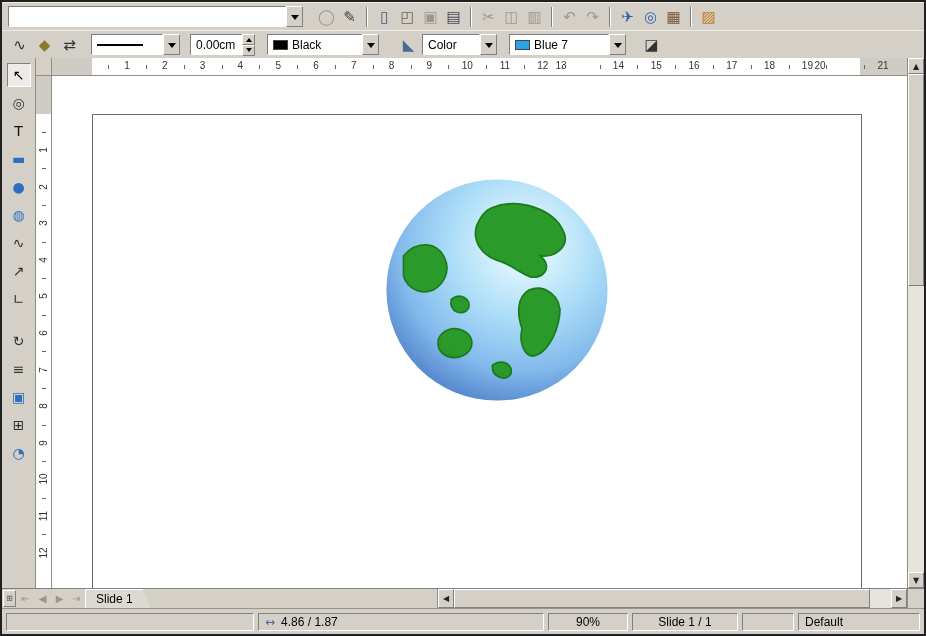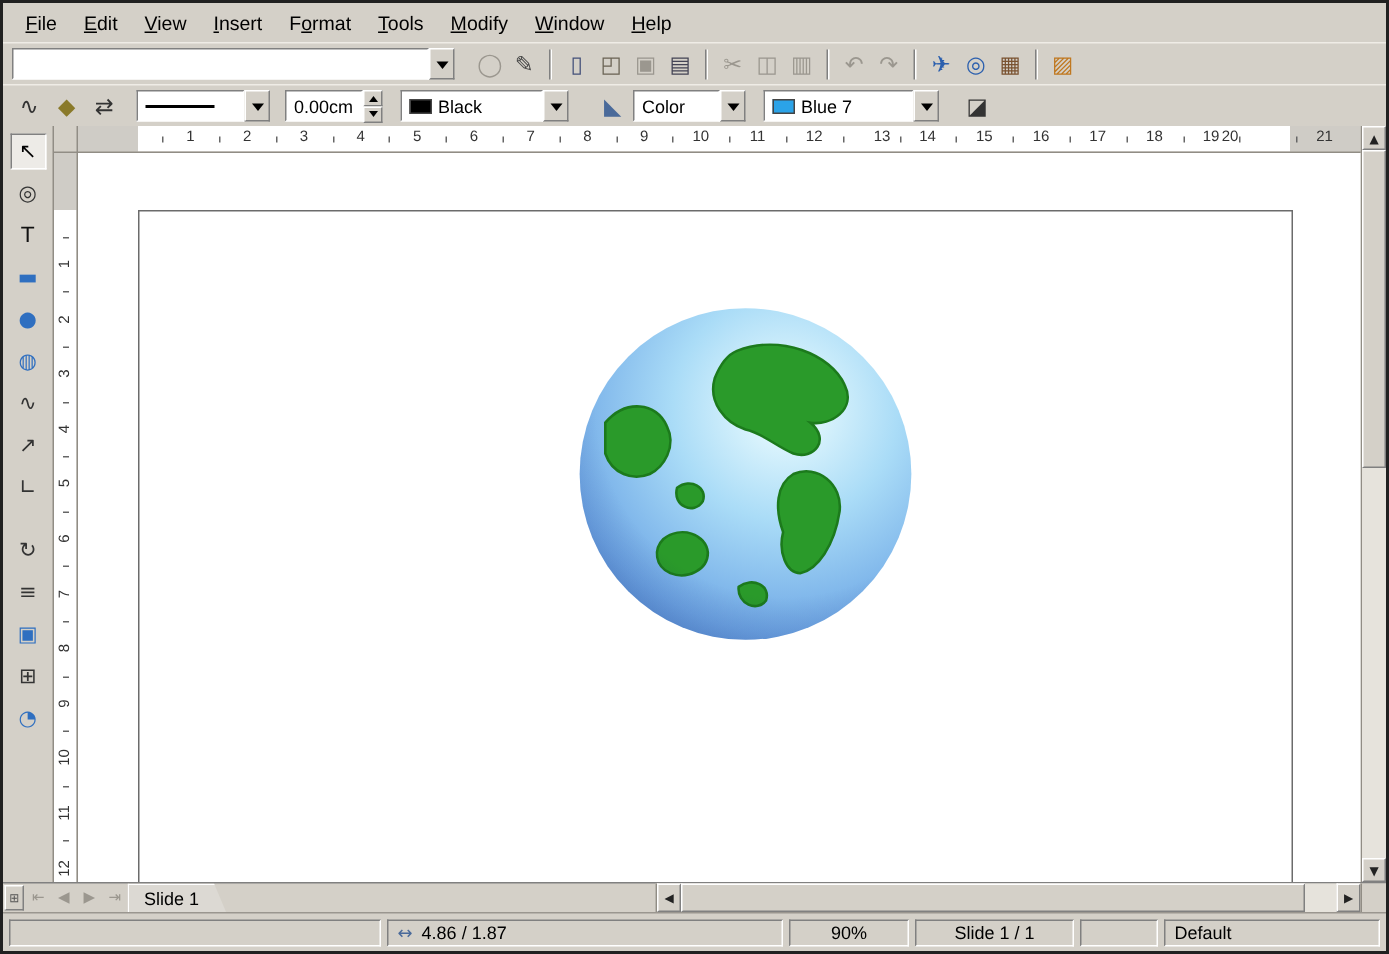--- a/index.html
+++ b/index.html
@@ -93,39 +93,28 @@
   
   .statusbar { height:26px; display:flex; align-items:center; padding:0 2px; background:#d4d0c8;
                border-top:1px solid #9a968f; font-size:12px; }
   .status-cell { height:18px; border:1px solid; border-color:#808080 #fff #fff #808080;
                  margin:0 2px; display:flex; align-items:center; padding:0 6px; white-space:nowrap; }
   .cell-blank1 { width:248px; }
   .cell-pos { flex:1; gap:6px; }
   .cell-zoom { width:80px; justify-content:center; }
   .cell-slide { width:106px; justify-content:center; }
   .cell-blank2 { width:52px; }
-  .cell-style { width:144px; }
+  .cell-style { width:122px; }
   .pos-icon { font-family:"DejaVu Sans",sans-serif; color:#4a6a9a; font-size:12px; }
 </style>
 </head>
 <body>
 
 <div class="window">
 
-  <div class="menubar">
-      <span class="menu-item"><u>F</u>ile</span>
-      <span class="menu-item"><u>E</u>dit</span>
-      <span class="menu-item"><u>V</u>iew</span>
-      <span class="menu-item"><u>I</u>nsert</span>
-      <span class="menu-item">F<u>o</u>rmat</span>
-      <span class="menu-item"><u>T</u>ools</span>
-      <span class="menu-item"><u>M</u>odify</span>
-      <span class="menu-item"><u>W</u>indow</span>
-      <span class="menu-item"><u>H</u>elp</span>
-    </div>
 
   <div class="fbar">
     <div class="combo">
       <input class="combo-field" style="width: 278px;" readonly="" value="">
       <span class="dd-btn"></span>
     </div>
     <span style="width:8px"></span>
     <div style="display:flex;align-items:center">
         <span class="tb-btn disabled">◯</span>
         <span class="tb-btn" style="color: rgb(68, 68, 68);">✎</span>
@@ -235,21 +224,21 @@
             <span class="ruler-num" style="left: 339.6px;">8</span>
             <span class="ruler-tick" style="left: 320.7px;"></span>
             <span class="ruler-num" style="left: 377.4px;">9</span>
             <span class="ruler-tick" style="left: 358.5px;"></span>
             <span class="ruler-num" style="left: 415.2px;">10</span>
             <span class="ruler-tick" style="left: 396.3px;"></span>
             <span class="ruler-num" style="left: 453px;">11</span>
             <span class="ruler-tick" style="left: 434.1px;"></span>
             <span class="ruler-num" style="left: 490.8px;">12</span>
             <span class="ruler-tick" style="left: 471.9px;"></span>
-            <span class="ruler-num" style="left: 536px;">13</span>
+            <span class="ruler-num" style="left: 509px;">13</span>
             <span class="ruler-tick" style="left: 509.7px;"></span>
             <span class="ruler-num" style="left: 566.4px;">14</span>
             <span class="ruler-tick" style="left: 547.5px;"></span>
             <span class="ruler-num" style="left: 604.2px;">15</span>
             <span class="ruler-tick" style="left: 585.3px;"></span>
             <span class="ruler-num" style="left: 642px;">16</span>
             <span class="ruler-tick" style="left: 623.1px;"></span>
             <span class="ruler-num" style="left: 679.8px;">17</span>
             <span class="ruler-tick" style="left: 660.9px;"></span>
             <span class="ruler-num" style="left: 717.6px;">18</span>

